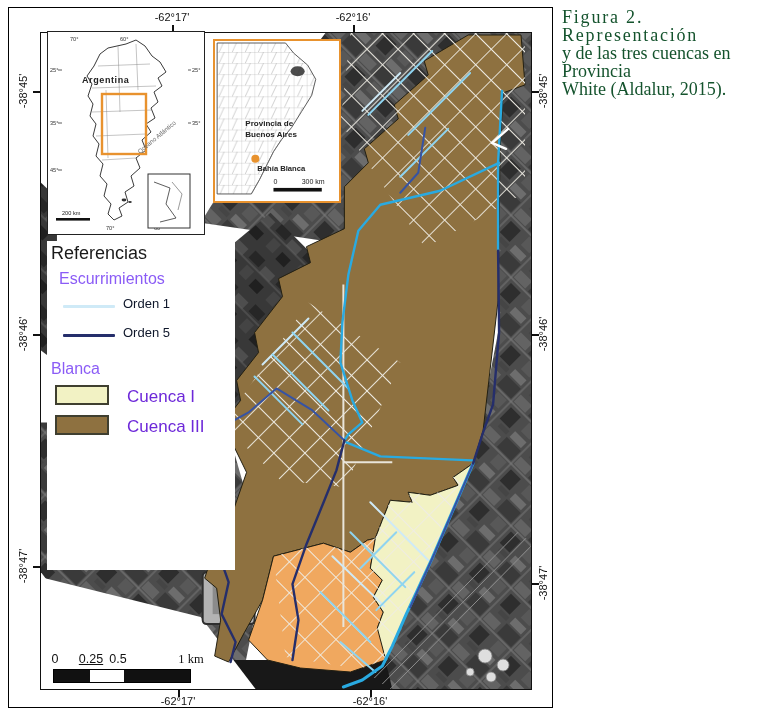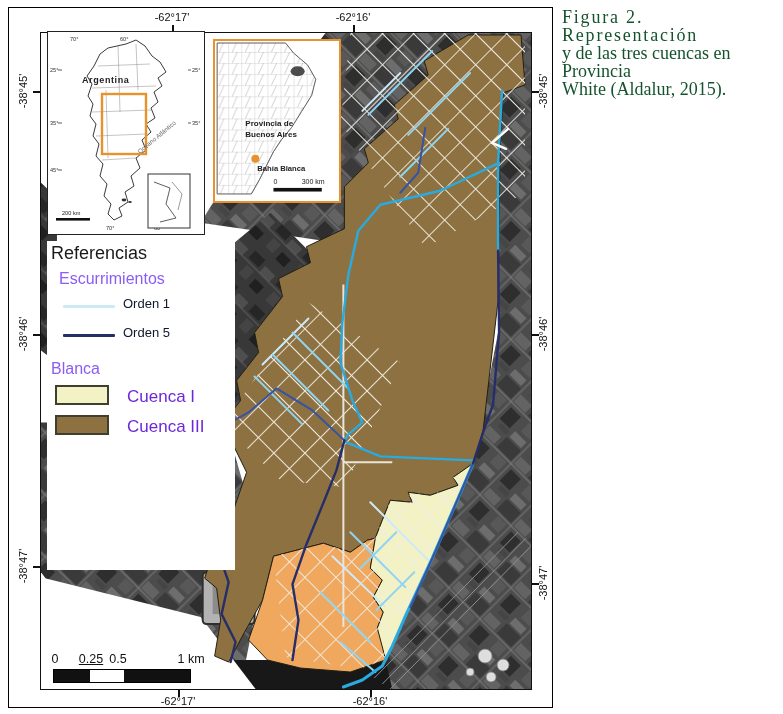--- a/index.html
+++ b/index.html
@@ -305,21 +305,21 @@
       <div class="basin-row">
         <div class="basin-swatch" style="background: rgb(142, 113, 64);"></div>
         <div class="basin-label">Cuenca III</div>
       </div>
     </div>
 
     <div class="scalebar">
       <div class="lab" style="left:6px;">0</div>
       <div class="lab" style="left:42px;text-decoration:underline;">0.25</div>
       <div class="lab" style="left:60px;margin-left:9px;">0.5</div>
-      <div class="lab" style="left:142px;">1 km</div>
+      <div class="lab" style="left:142px;font-family:Liberation Serif, serif;">1 km</div>
       <div class="bar">
         <div class="seg1"></div>
           <div class="seg2"></div>
           <div class="seg3"></div>
       </div>
     </div>
 
   </div>
 
   <div class="caption">

